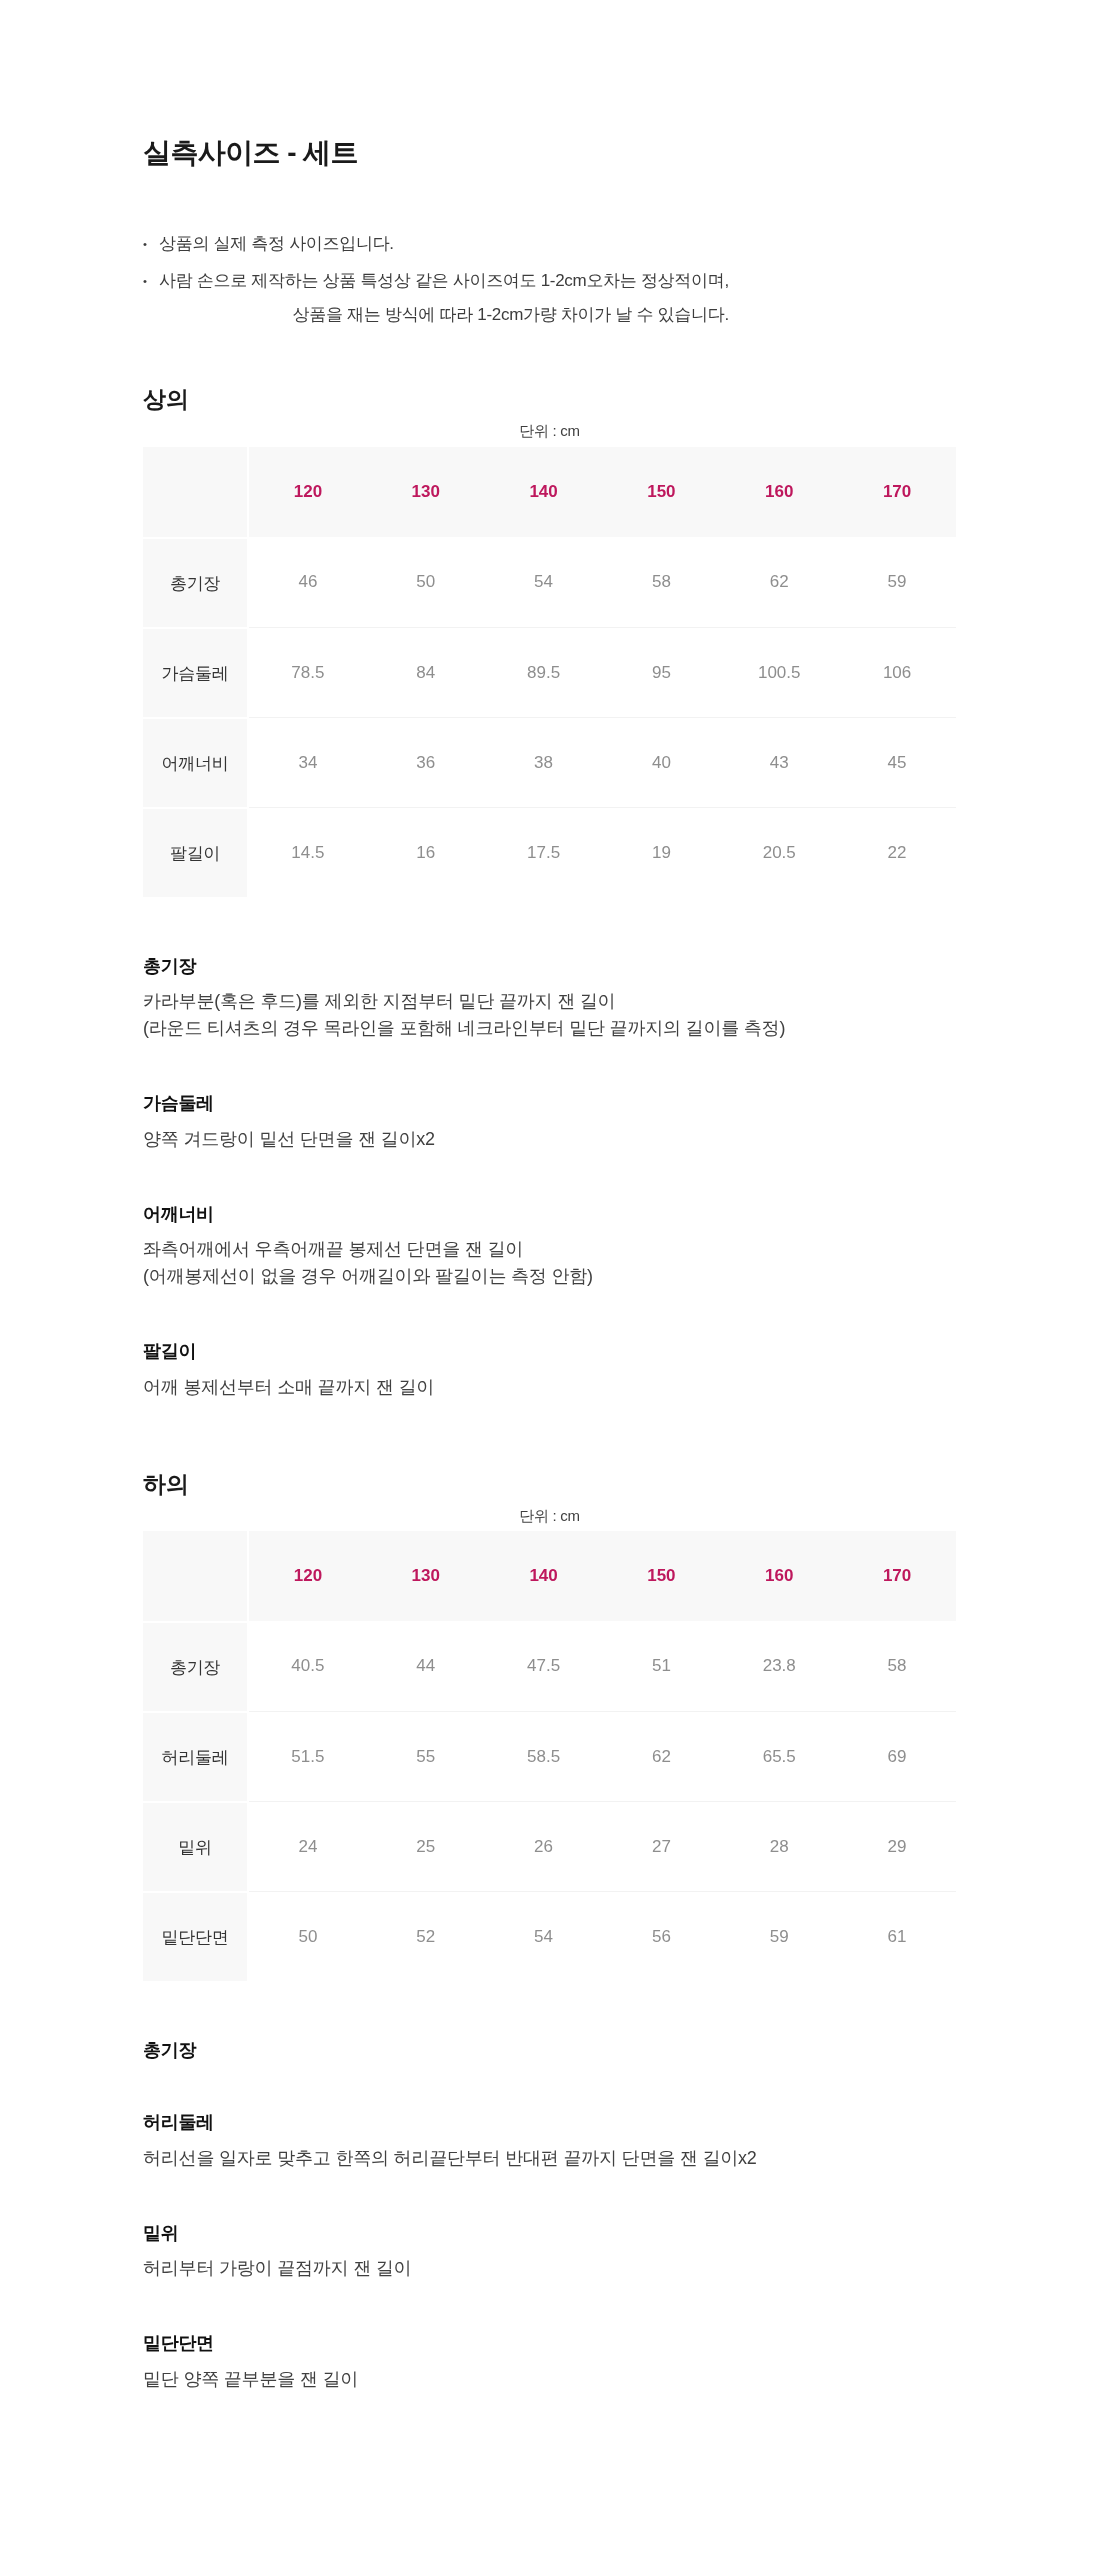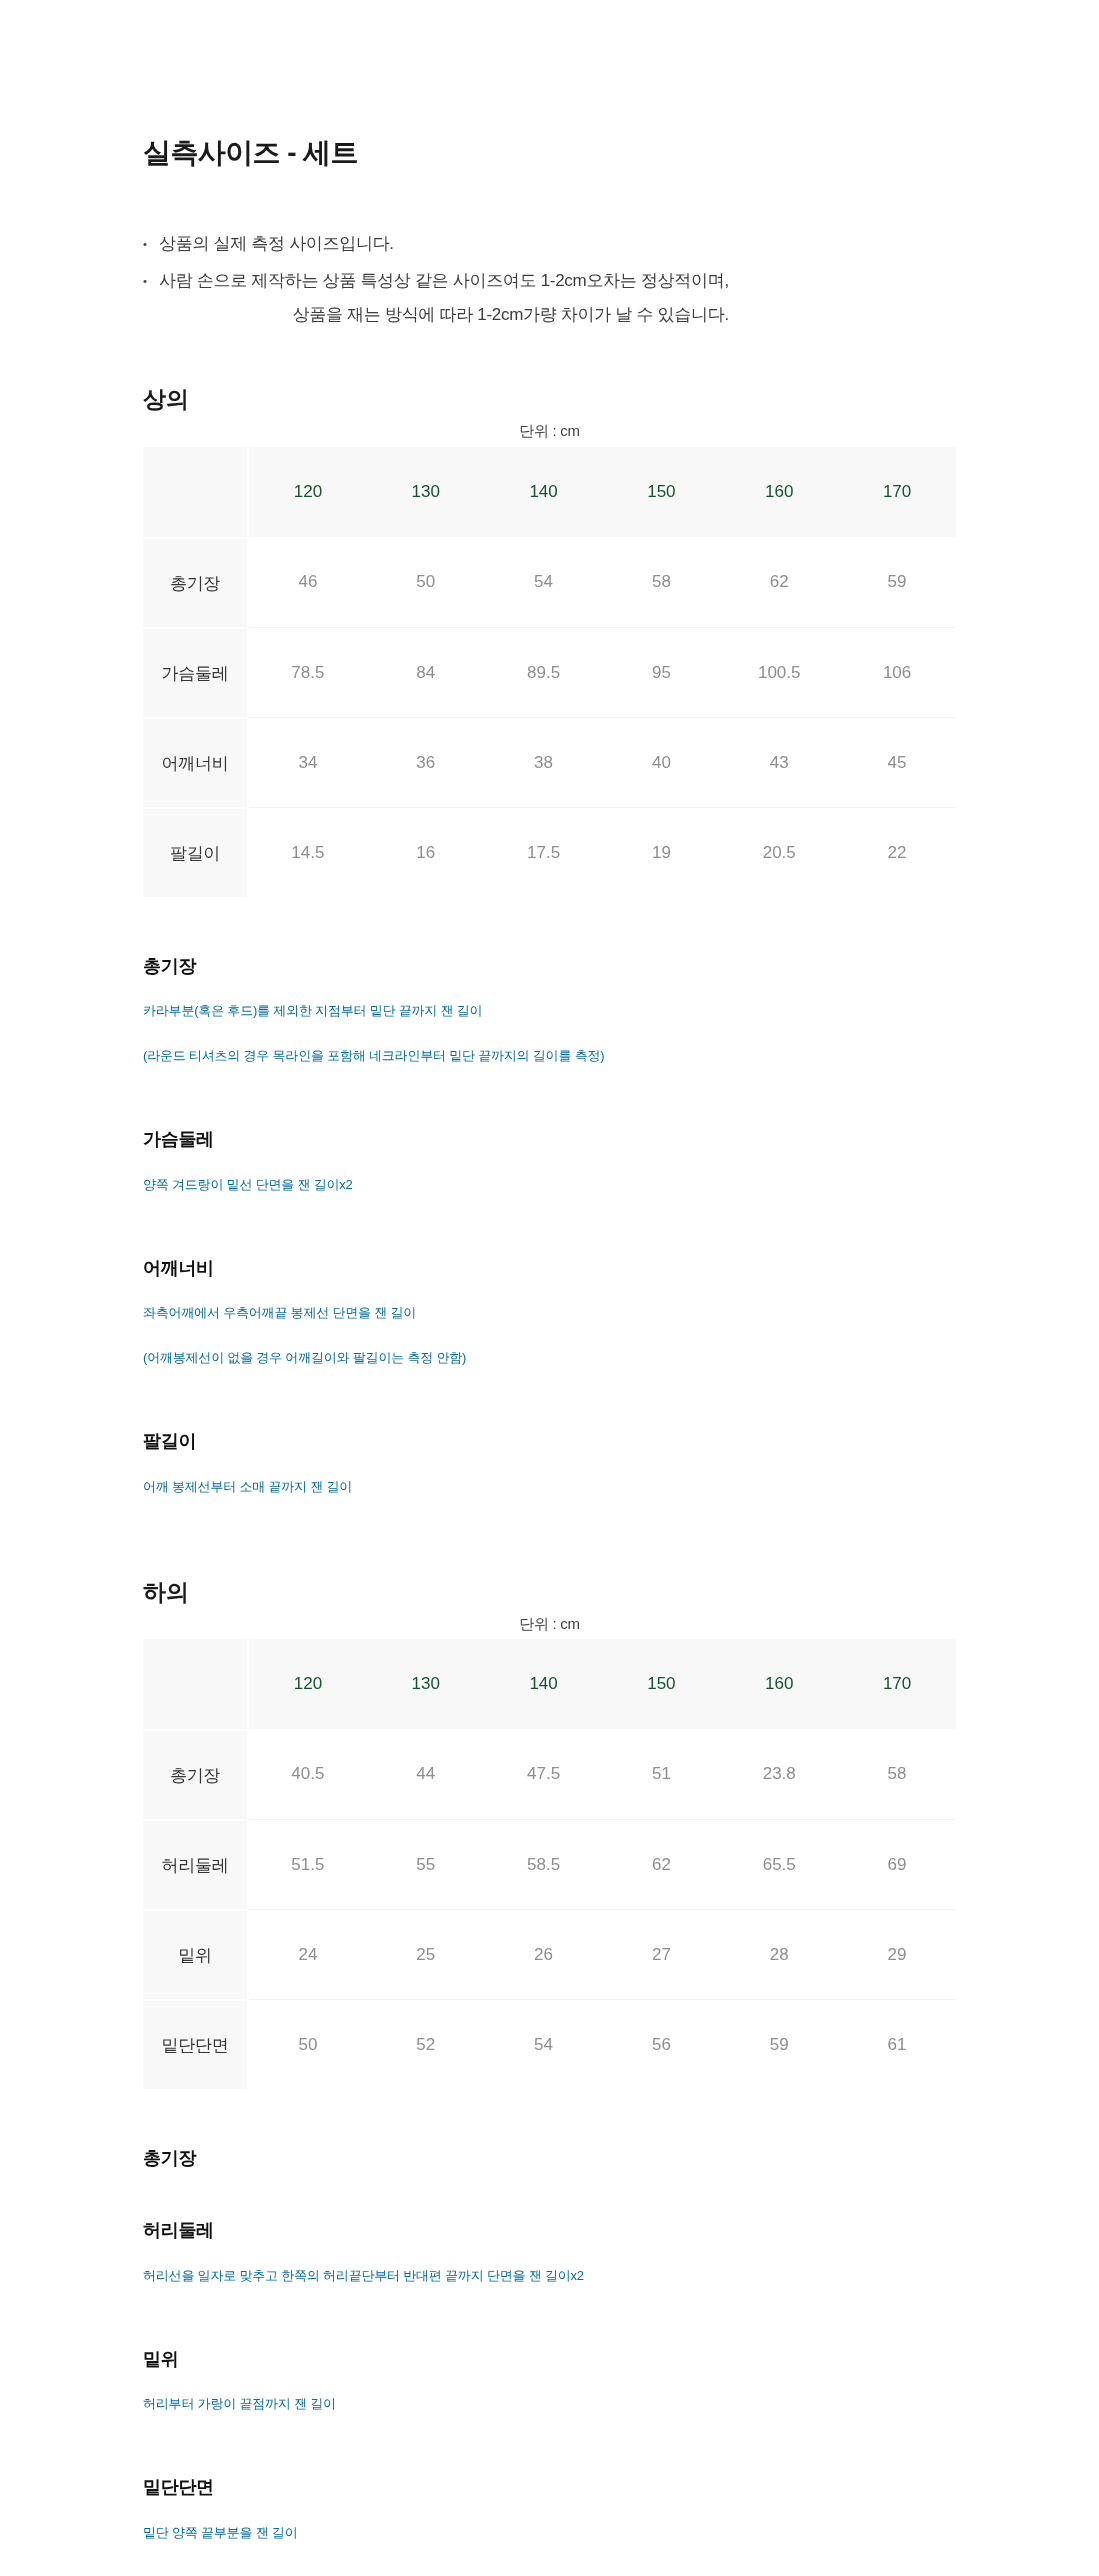--- a/index.html
+++ b/index.html
@@ -39,21 +39,21 @@
   .unit-label{
     text-align:center;font-size:15px;color:#3f3f3f;
     margin:0 0 5.7px 0;letter-spacing:-0.3px;
   }
 
   table.size-table{
     width:100%;border-collapse:separate;border-spacing:0;table-layout:fixed;
   }
   table.size-table thead th{
     height:90px;background:var(--table-bg);
-    font-size:17px;font-weight:400;color:#14532d;
+    font-size:17px;font-weight:700;color:#be185d;
     text-align:center;vertical-align:middle;
   }
   table.size-table th.corner{width:106px;border-right:2.3px solid #fff;}
   table.size-table tbody td{
     height:90px;text-align:center;vertical-align:middle;font-size:17px;
   }
   table.size-table tbody td.label{
     background:var(--table-bg);color:#333333;font-weight:500;
     border-top:2.9px solid #ffffff;border-right:2.3px solid #ffffff;
     letter-spacing:-0.3px;
@@ -61,21 +61,21 @@
   table.size-table tbody td.value{color:var(--value-color);}
   table.size-table tbody tr + tr td.value{border-top:1.1px solid var(--divider);}
 
   .defs{margin-top:58px;}
   .def-item{margin-bottom:50px;}
   .def-term{
     font-size:18px;font-weight:700;color:#111111;
     margin:0 0 11.4px 0;line-height:22px;letter-spacing:-0.3px;
   }
   .def-text{
-    font-size:13px;line-height:45px;color:#0369a1;
+    font-size:18px;line-height:27px;color:#404040;
     white-space:pre-line;letter-spacing:-0.2px;
   }
 </style>
 </head>
 <body>
 
 <div class="container">
   <h1 class="page-title">실측사이즈 - 세트</h1>
   <div class="notes">
       <div class="note">

